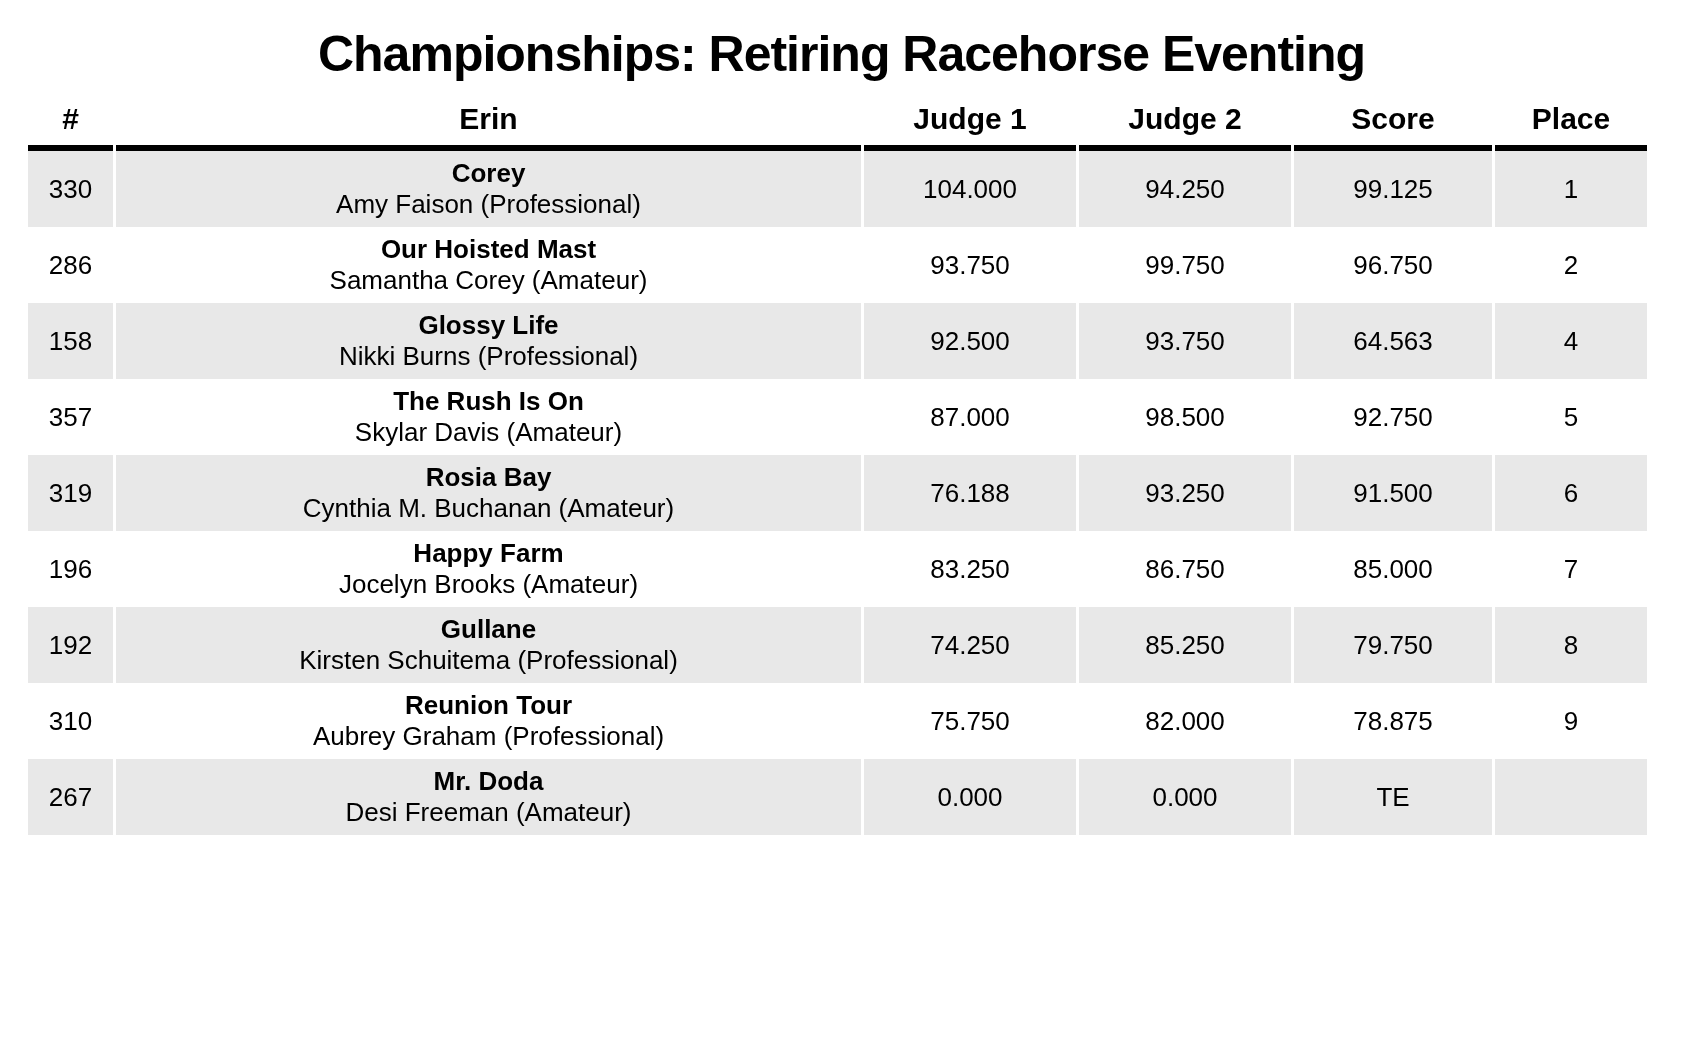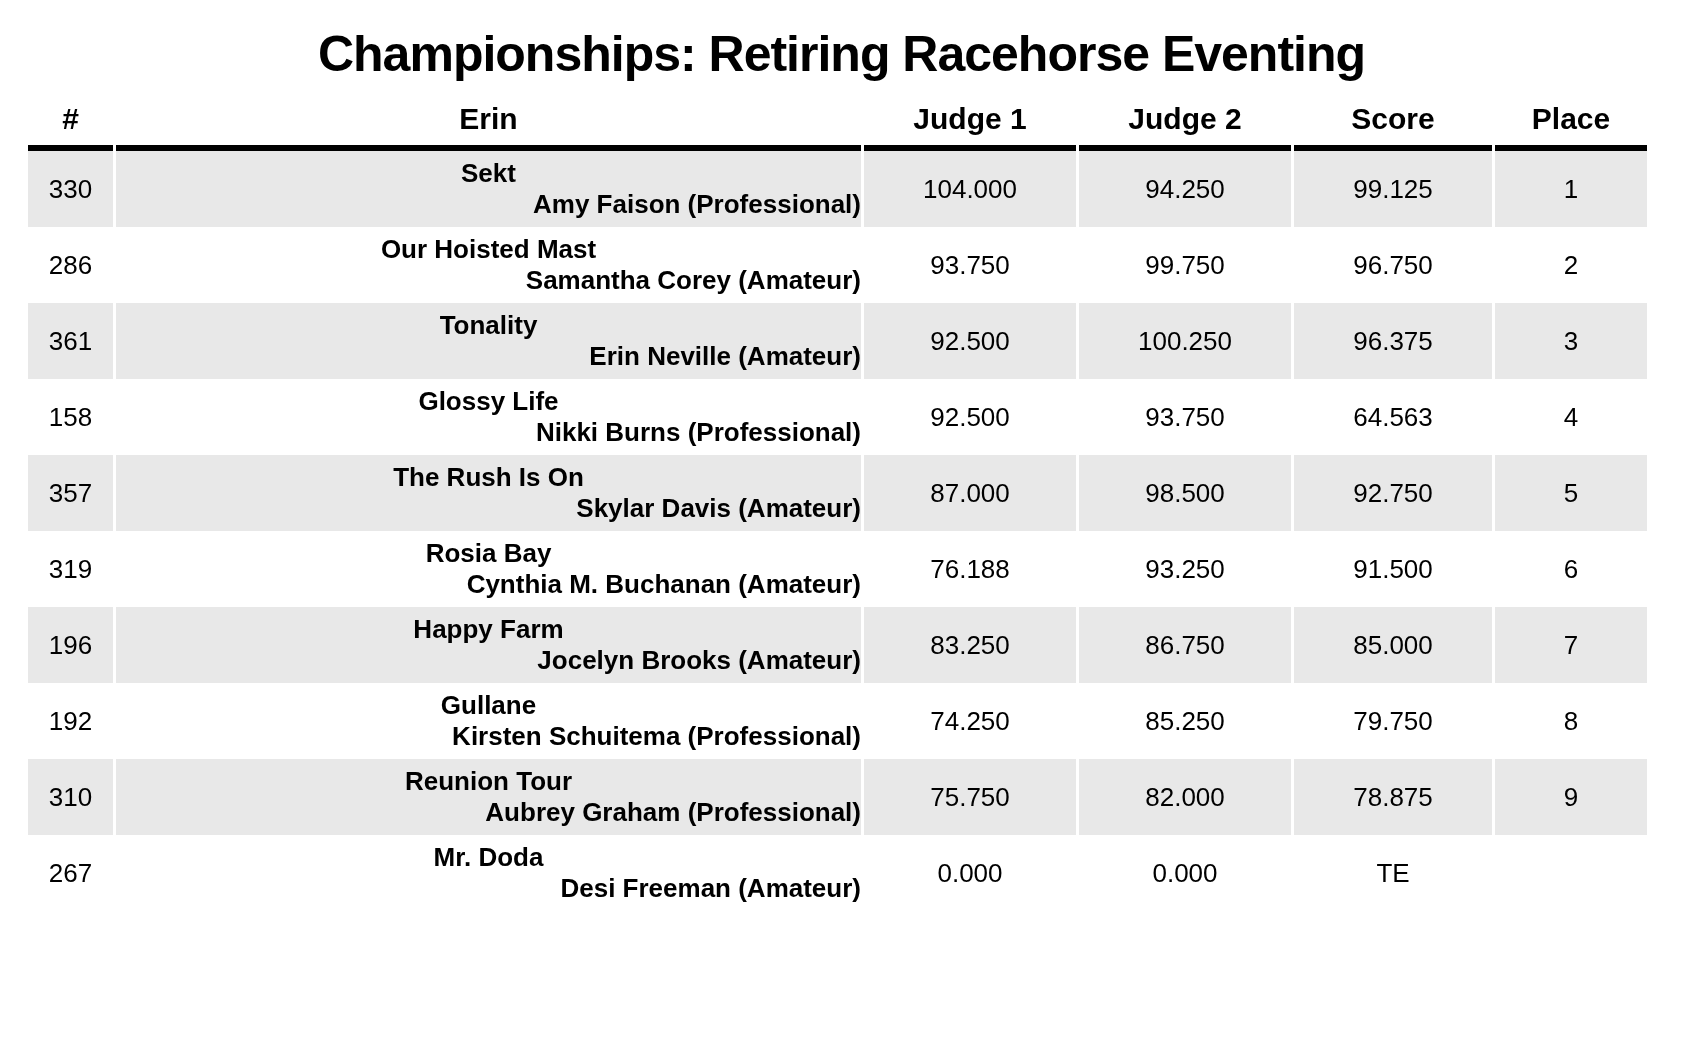--- a/index.html
+++ b/index.html
@@ -58,22 +58,21 @@
     line-height: 31px;
     background: #ffffff;
   }
   tbody tr:nth-child(odd) td {
     background: #e8e8e8;
   }
   .horse-name {
     font-weight: bold;
   }
   .rider-name {
-    font-weight: bold;
-    text-align: right;
+    font-weight: normal;
   }
 </style>
 </head>
 <body>
 
 <div class="page">
 
   <h1 class="page-title">Championships: Retiring Racehorse Eventing</h1>
 
   <table class="results">
@@ -93,52 +92,41 @@
         <th>Judge 2</th>
         <th>Score</th>
         <th>Place</th>
       </tr>
     </thead>
     <tbody>
 
       <tr>
         <td>330</td>
         <td>
-          <div class="horse-name">Sekt</div>
+          <div class="horse-name">Corey</div>
           <div class="rider-name">Amy Faison (Professional)</div>
         </td>
         <td>104.000</td>
         <td>94.250</td>
         <td>99.125</td>
         <td>1</td>
       </tr>
 
       <tr>
         <td>286</td>
         <td>
           <div class="horse-name">Our Hoisted Mast</div>
           <div class="rider-name">Samantha Corey (Amateur)</div>
         </td>
         <td>93.750</td>
         <td>99.750</td>
         <td>96.750</td>
         <td>2</td>
       </tr>
 
-      <tr>
-        <td>361</td>
-        <td>
-          <div class="horse-name">Tonality</div>
-          <div class="rider-name">Erin Neville (Amateur)</div>
-        </td>
-        <td>92.500</td>
-        <td>100.250</td>
-        <td>96.375</td>
-        <td>3</td>
-      </tr>
 
       <tr>
         <td>158</td>
         <td>
           <div class="horse-name">Glossy Life</div>
           <div class="rider-name">Nikki Burns (Professional)</div>
         </td>
         <td>92.500</td>
         <td>93.750</td>
         <td>64.563</td>

